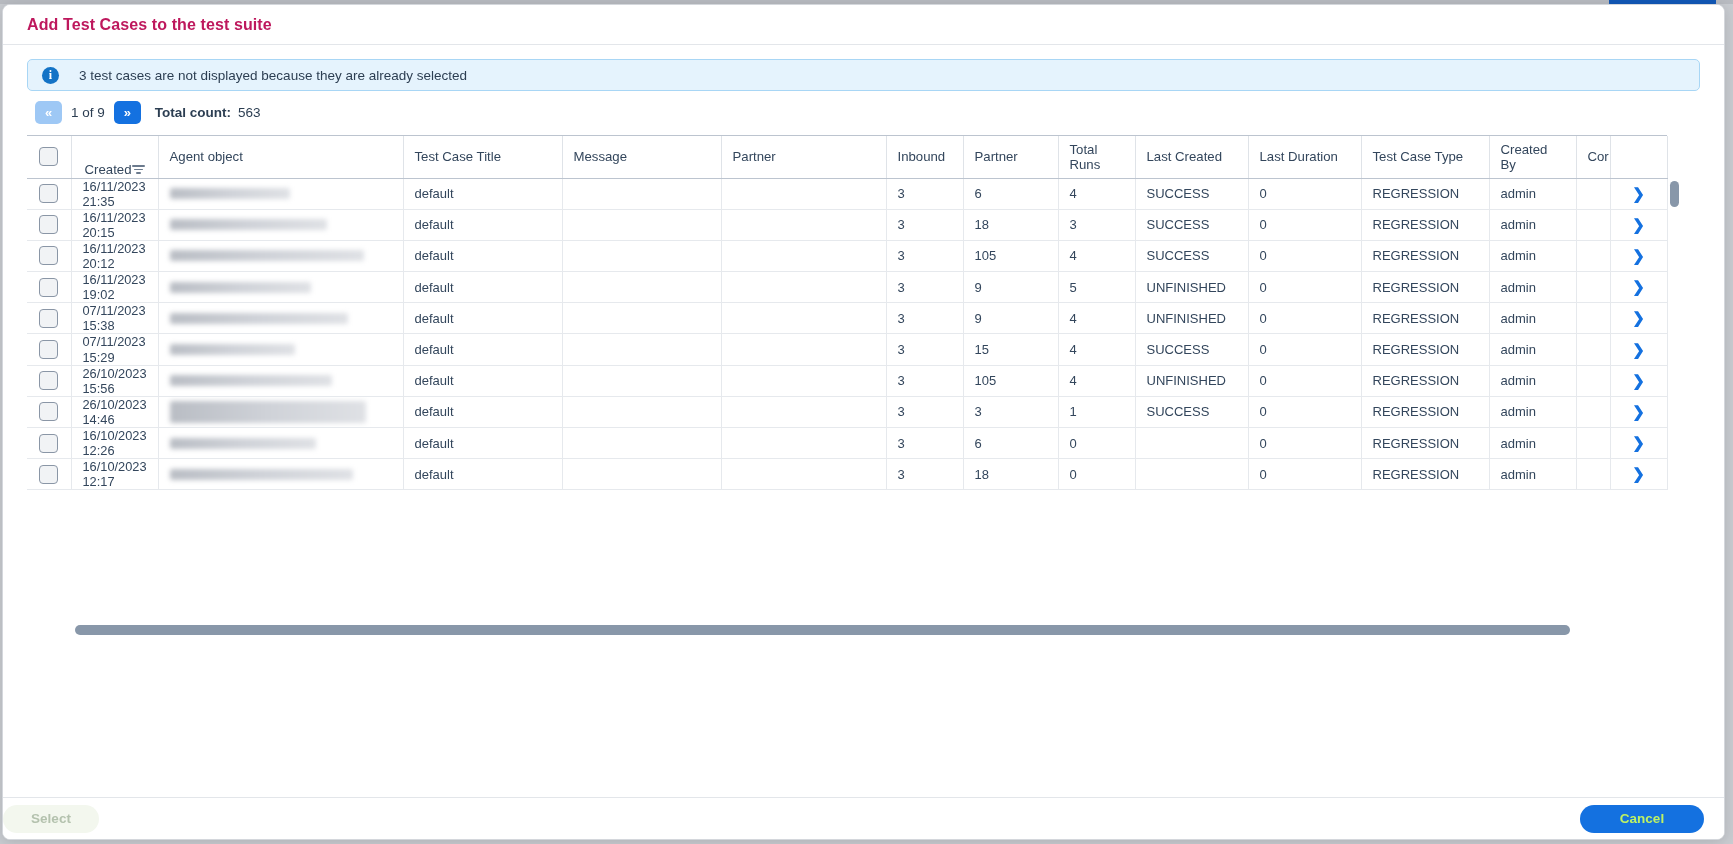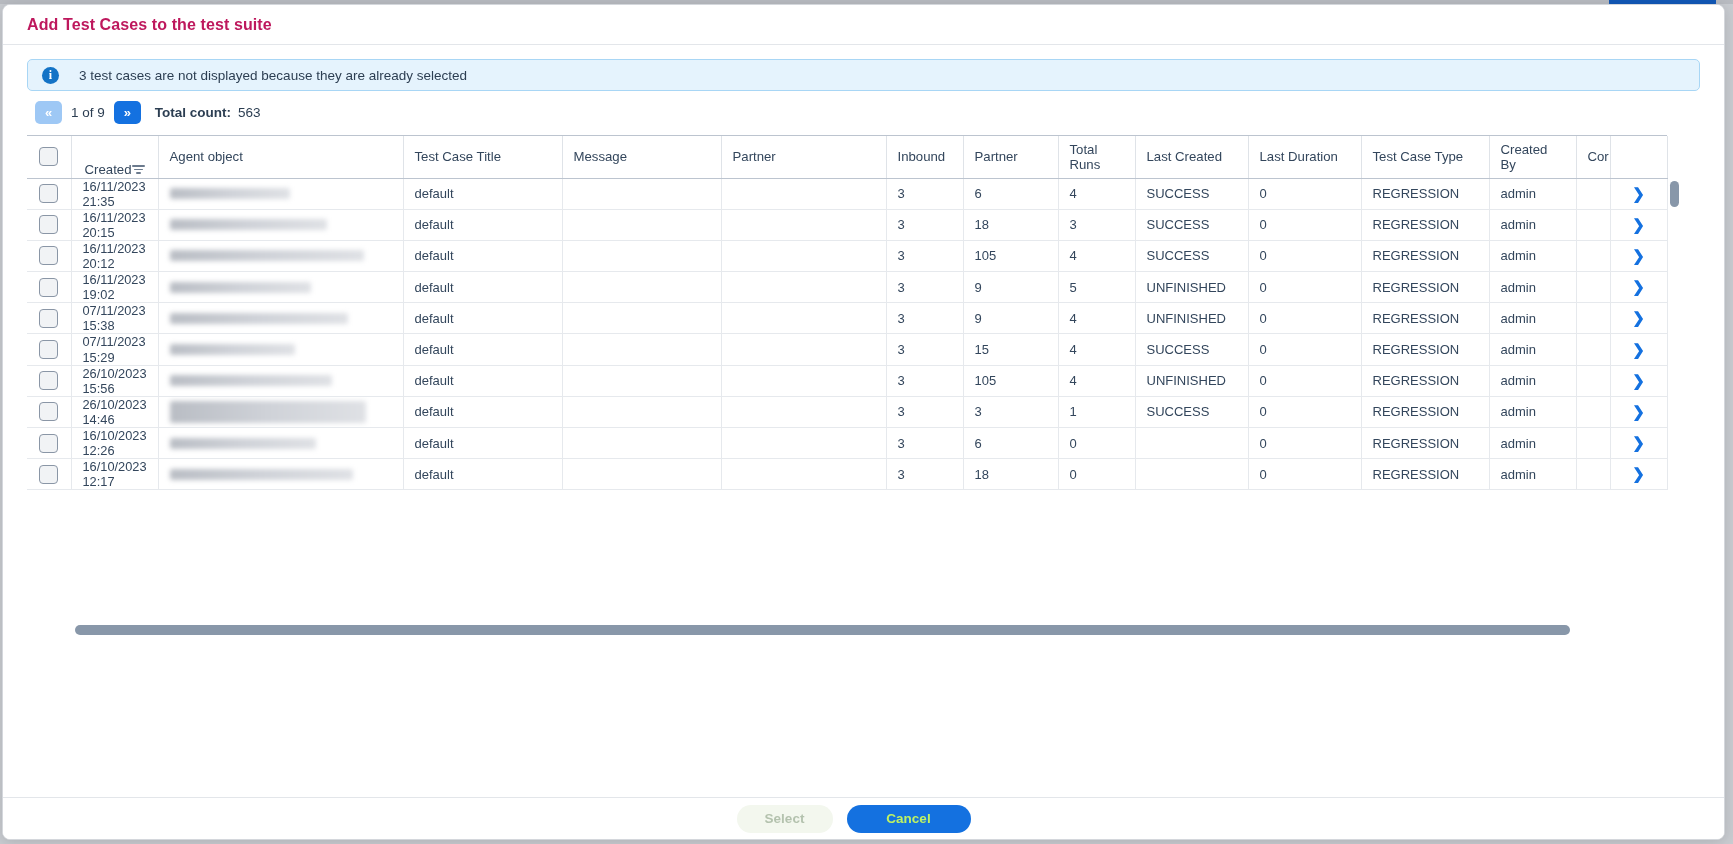--- a/index.html
+++ b/index.html
@@ -315,21 +315,21 @@
 
   
   .modal-footer {
     position: absolute;
     left: 0; right: 0; bottom: 0;
     height: 42px;
     border-top: 1px solid #e3e6ea;
     background: #fff;
     display: flex;
     align-items: center;
-    justify-content: center;
+    justify-content: space-between;
     padding-right: 20px;
     gap: 14px;
   }
   .btn {
     height: 28px;
     min-width: 96px;
     border-radius: 14px;
     font-size: 13.5px;
     font-weight: bold;
     display: flex;

